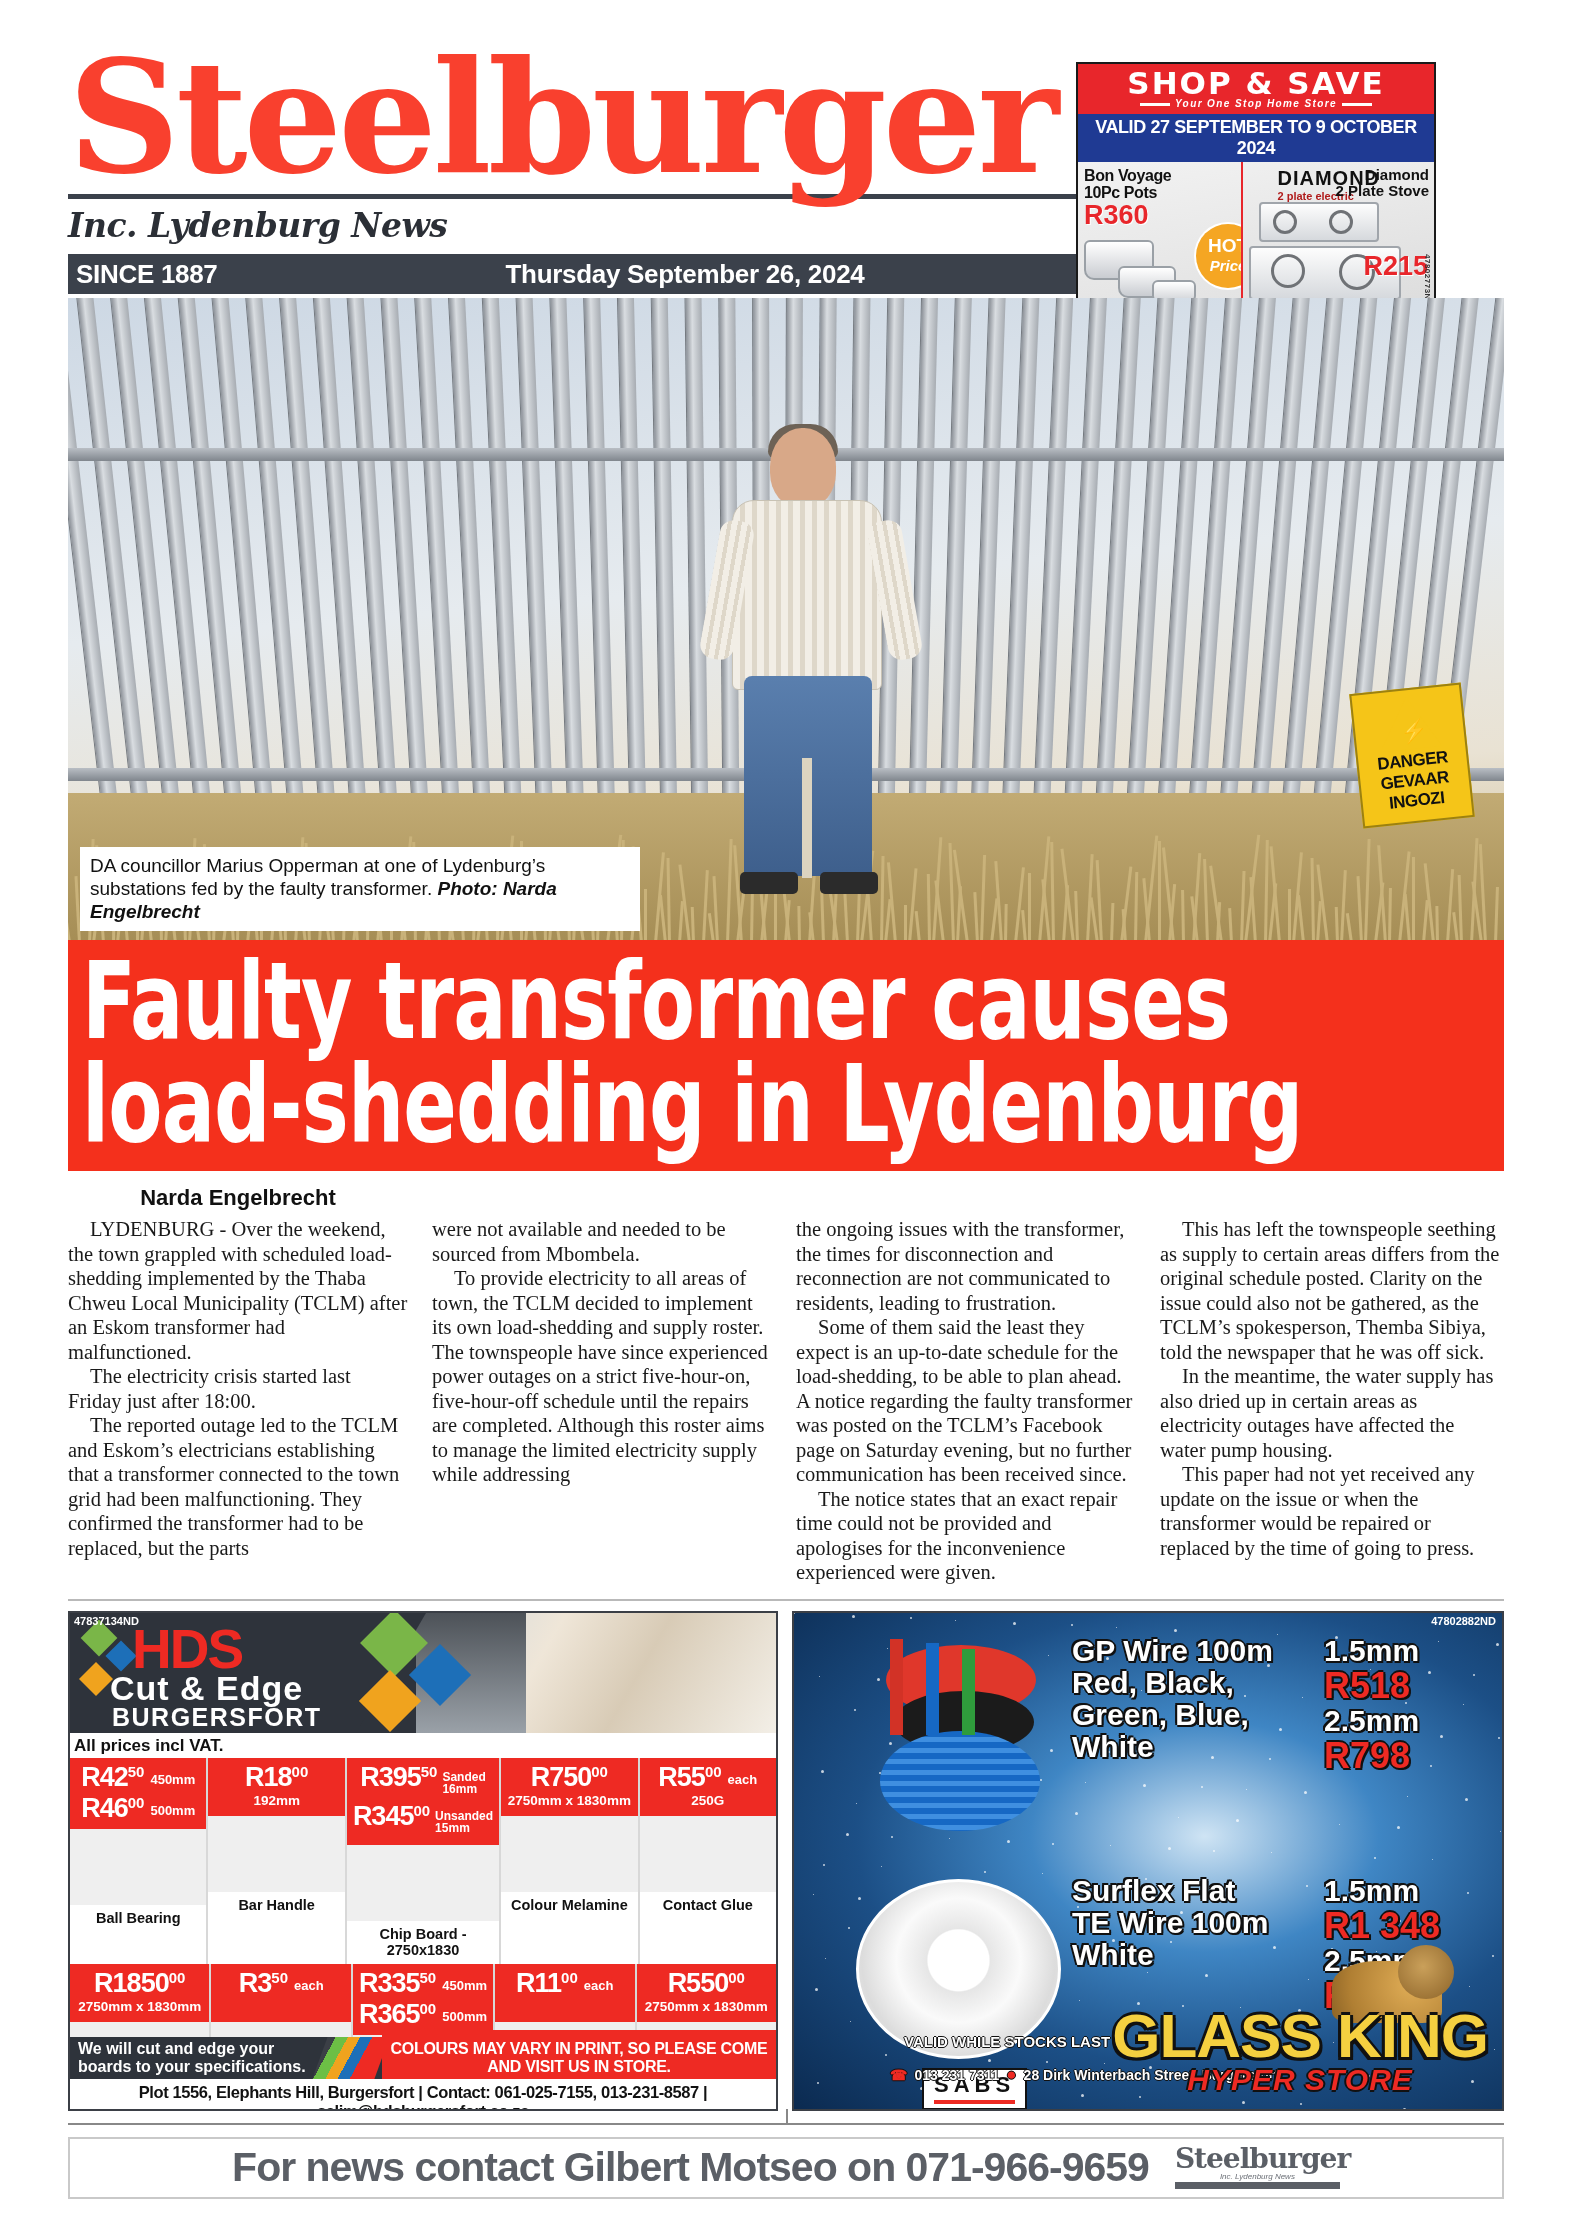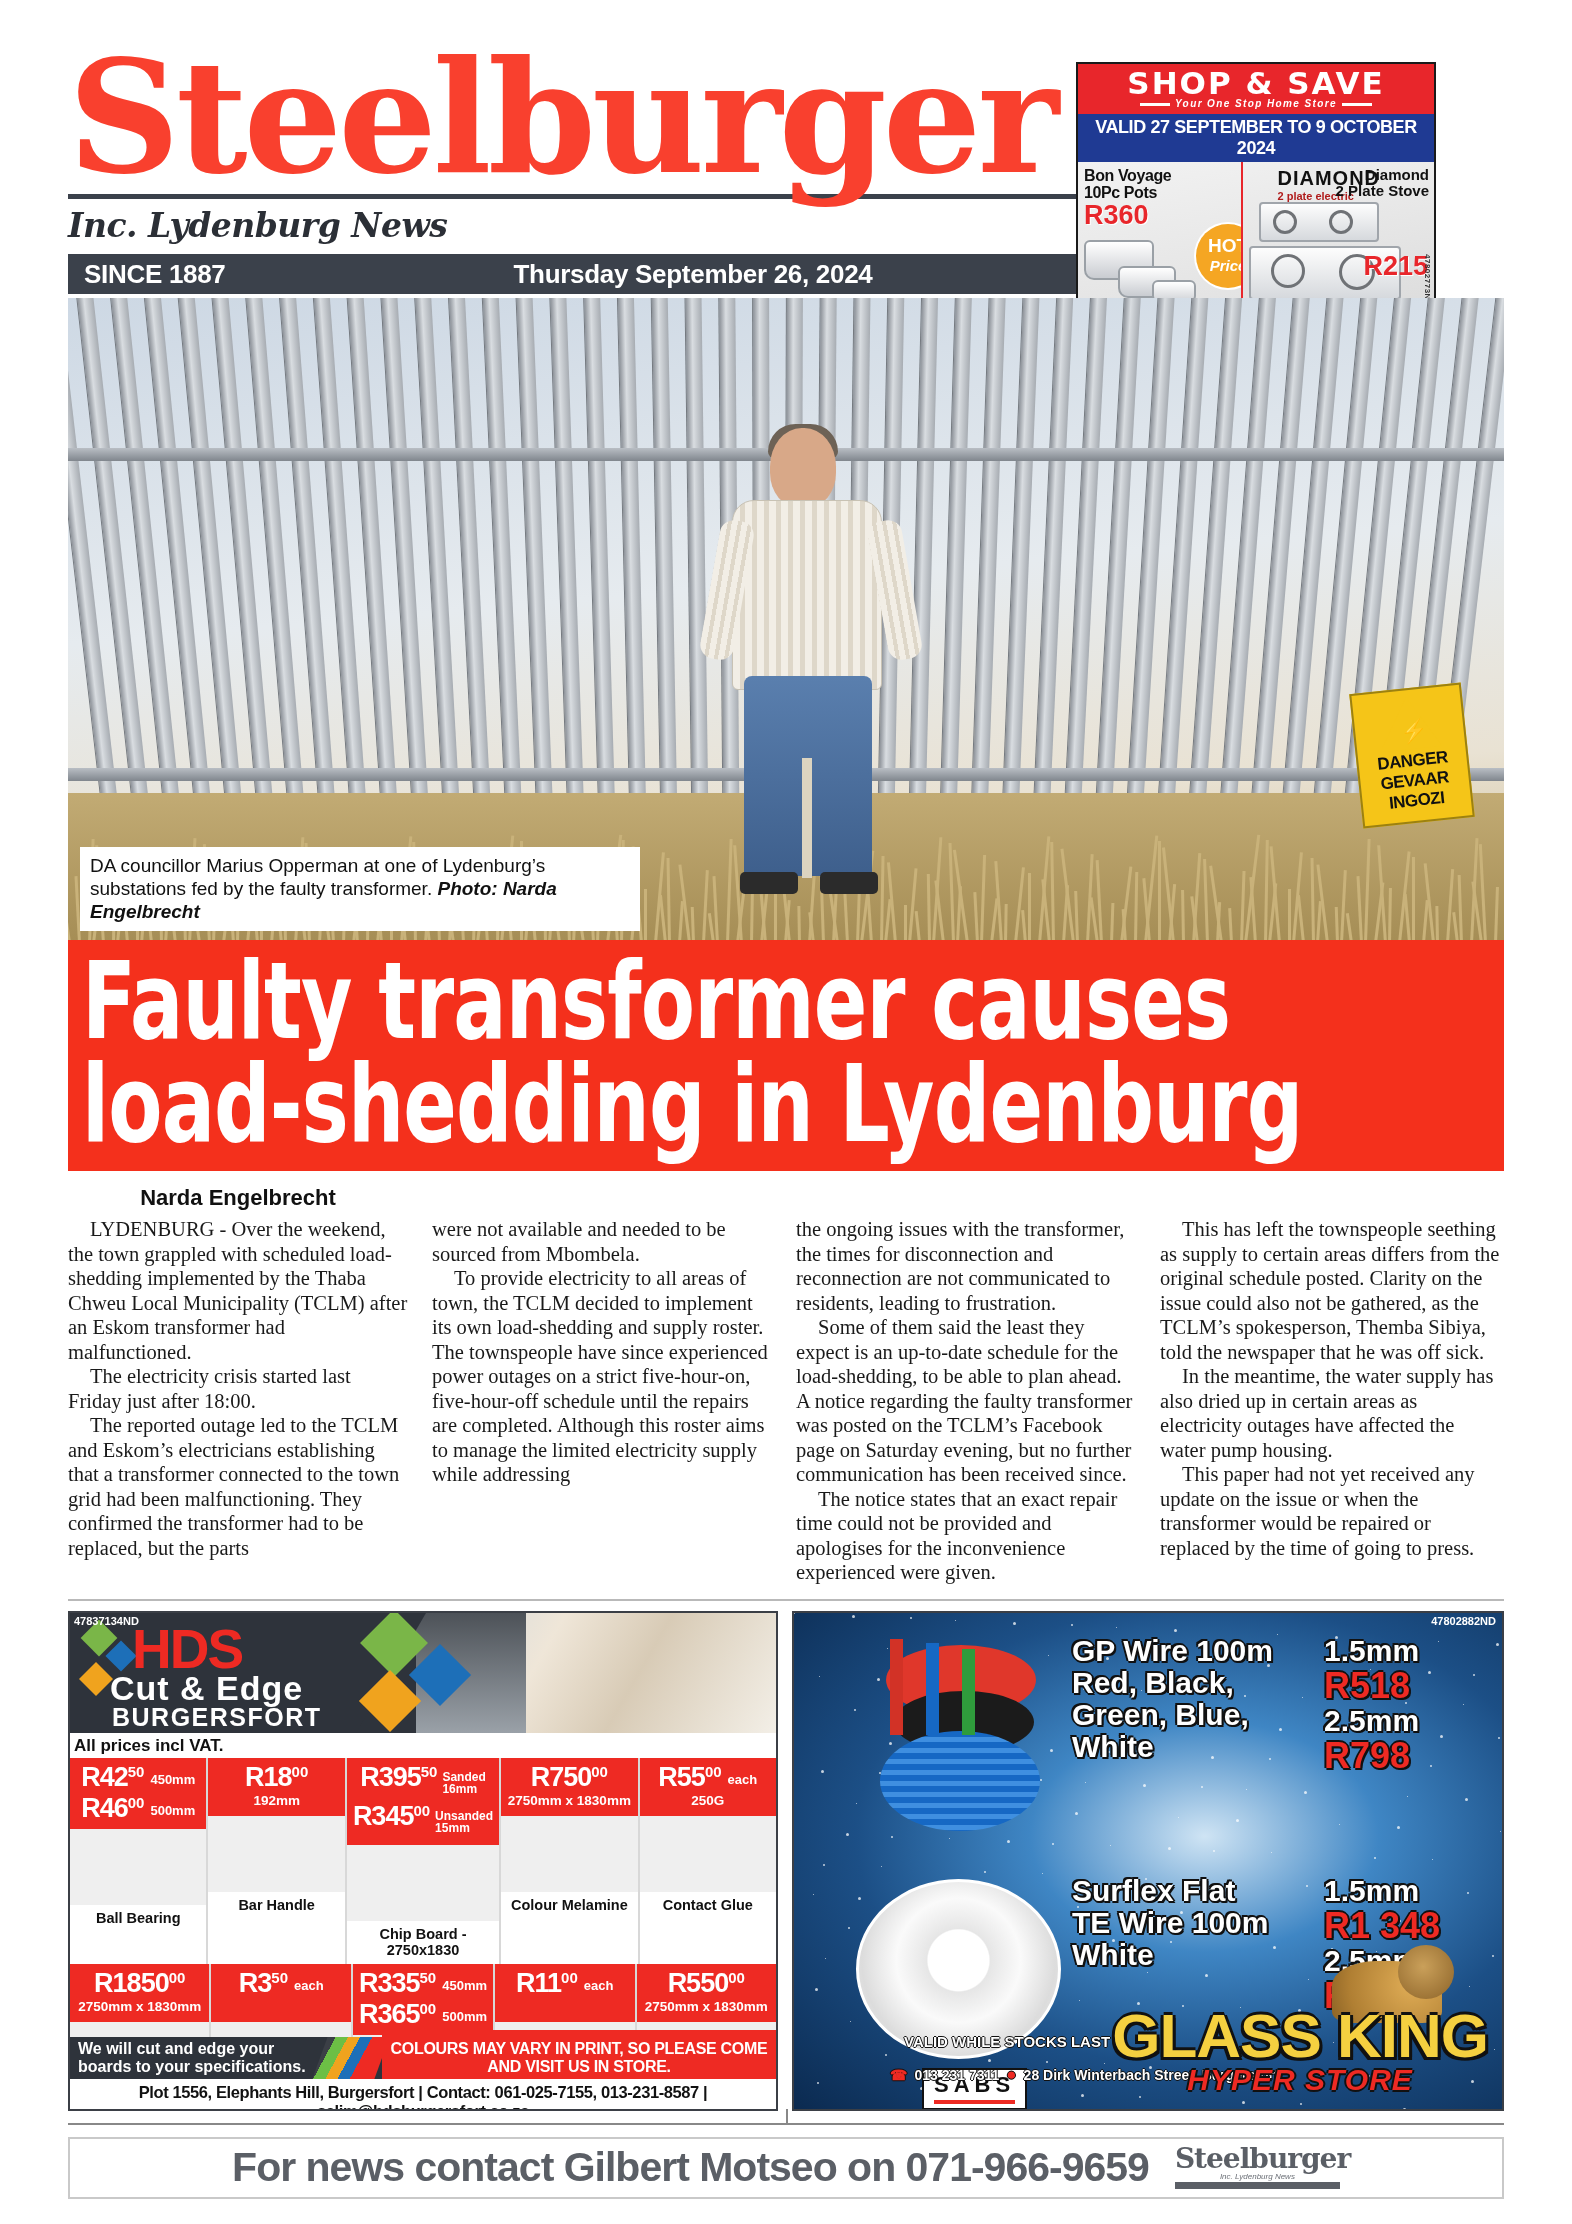--- a/index.html
+++ b/index.html
@@ -27,21 +27,21 @@
   .mast-sub {
     font-family: "DejaVu Serif", serif;
     font-style: italic; font-weight: bold;
     font-size: 33px; color: #2b2f36; margin-top: 7px; letter-spacing: -0.5px;
   }
   .mast-bar {
     margin-top: 9px; width: 1060px; height: 40px; background: #3b414b;
     display: flex; align-items: center; color: #fff;
     font-weight: bold; font-size: 26px; letter-spacing: -0.3px;
   }
-  .mast-bar .since { padding-left: 16px; }
+  .mast-bar .since { padding-left: 8px; }
   .mast-bar .date { margin-left: 288px; }
 
   
   .ss-ad {
     position: absolute; right: 68px; top: 62px;
     width: 360px; height: 278px;
     border: 2px solid #1a1a1a; background: #fff;
     overflow: hidden; font-family: "Liberation Sans", sans-serif;
   }
   .ss-head { background: #e8262b; height: 50px; position: relative; }

